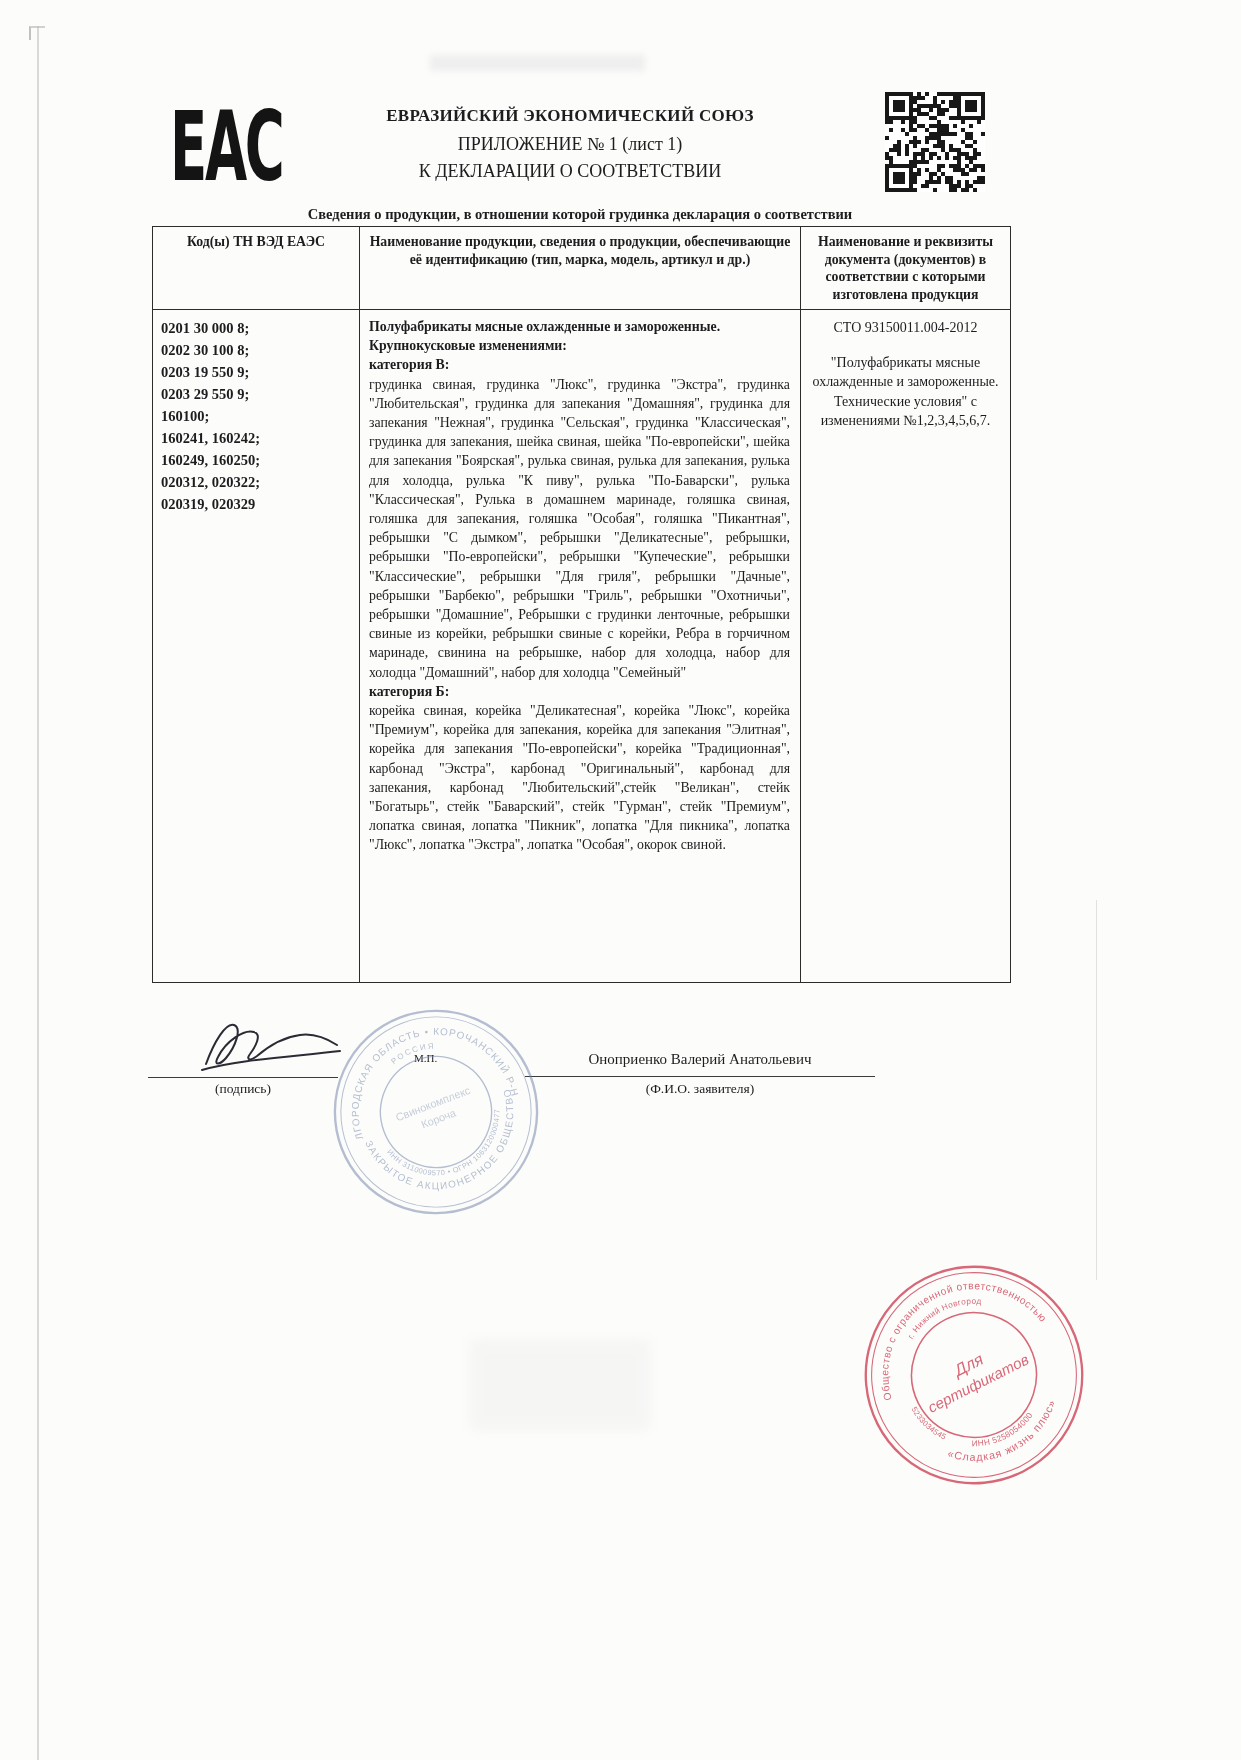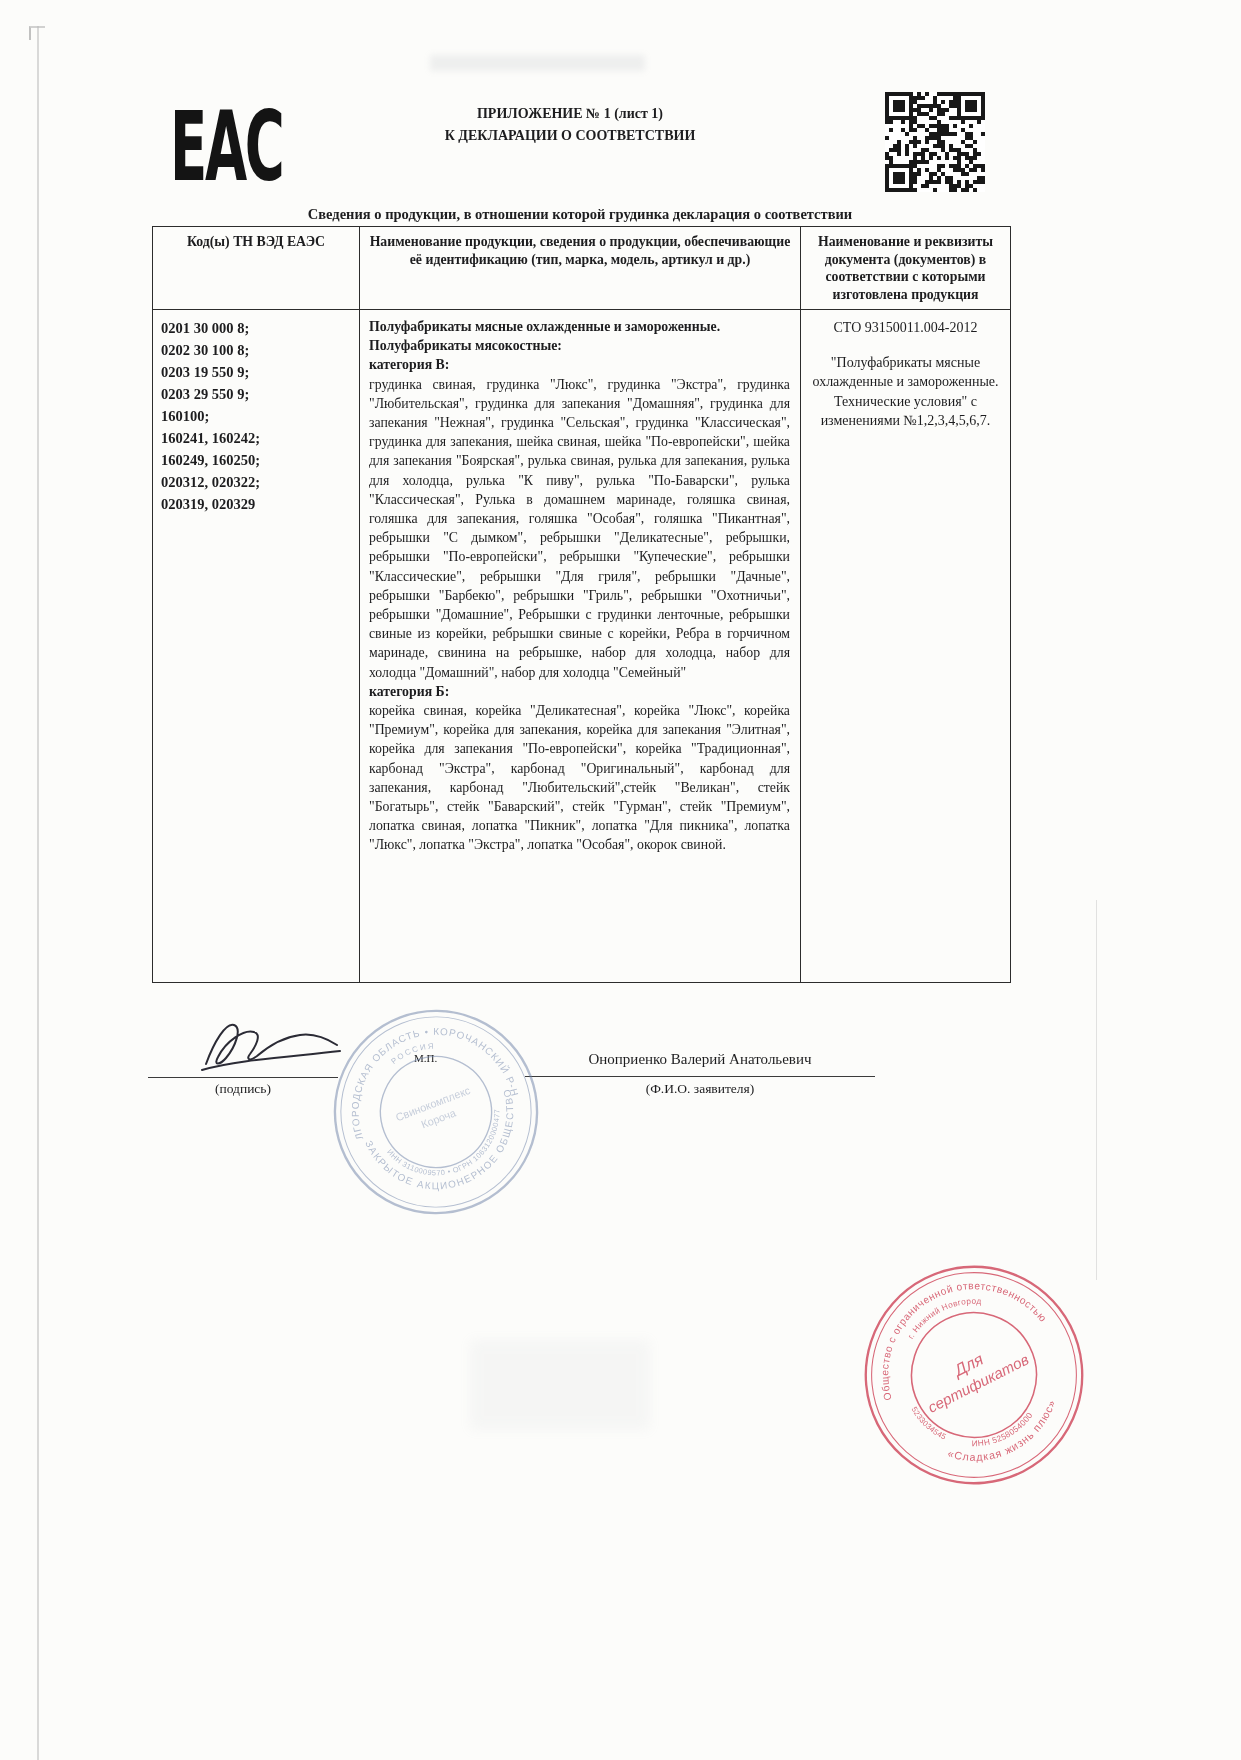--- a/index.html
+++ b/index.html
@@ -19,21 +19,21 @@
        font-size:94px;line-height:104px;letter-spacing:-4px;color:#141414;
        transform:scale(.58,1.02);transform-origin:0 0;white-space:nowrap;}
 
   
   .qr{left:885px;top:92px;width:100px;height:100px;background:#fff;}
   .qr i{position:absolute;display:block;width:4px;height:4px;background:#181818;}
 
   
   .hdr{left:255px;top:106px;width:630px;text-align:center;}
   .hdr .h1{font-size:17px;font-weight:bold;margin-bottom:8px;letter-spacing:.3px;}
-  .hdr .h2{font-size:14px;font-weight:bold;margin-bottom:6px;}
+  .hdr .h2{font-size:18px;font-weight:normal;margin-bottom:6px;}
   .subtitle{left:150px;top:206px;width:860px;text-align:center;font-weight:bold;font-size:14.5px;}
 
   
   .doc-table{position:absolute;left:152px;top:226px;width:858px;border-collapse:collapse;table-layout:fixed;}
   .doc-table th,.doc-table td{border:1.4px solid #2c2c2c;vertical-align:top;}
   .doc-table thead tr{height:78px;}
   .doc-table tbody tr{height:673px;}
   .doc-table th{font-size:13.8px;line-height:17.5px;font-weight:bold;text-align:center;padding:6px 8px;}
   .cell-codes{padding:7px 8px;font-weight:bold;font-size:14.5px;line-height:22px;}
   .cell-product{padding:7px 10px 6px 9px;font-size:13.8px;line-height:19.2px;}
@@ -377,20 +377,21 @@
       <i style="left:28px;top:96px"></i>
       <i style="left:48px;top:96px"></i>
       <i style="left:64px;top:96px"></i>
       <i style="left:68px;top:96px"></i>
       <i style="left:76px;top:96px"></i>
       <i style="left:80px;top:96px"></i>
       <i style="left:88px;top:96px"></i>
     </div>
 
   <div class="abs hdr">
+    <div class="h1">ЕВРАЗИЙСКИЙ ЭКОНОМИЧЕСКИЙ СОЮЗ</div>
     <div class="h2">ПРИЛОЖЕНИЕ № 1 (лист 1)</div>
     <div class="h2">К ДЕКЛАРАЦИИ О СООТВЕТСТВИИ</div>
   </div>
   <div class="abs subtitle">Сведения о продукции, в отношении которой грудинка декларация о соответствии</div>
 
   <table class="doc-table">
     <colgroup>
         <col style="width:207px">
         <col style="width:441px">
         <col style="width:210px">
@@ -410,21 +411,21 @@
           <div>0203 19 550 9;</div>
           <div>0203 29 550 9;</div>
           <div>160100;</div>
           <div>160241, 160242;</div>
           <div>160249, 160250;</div>
           <div>020312, 020322;</div>
           <div>020319, 020329</div>
         </td>
         <td class="cell-product">
           <div class="b">Полуфабрикаты мясные охлажденные и замороженные.</div>
-          <div class="b">Полуфабрикаты мясокостные:</div>
+          <div class="b">Крупнокусковые изменениями:</div>
           <div class="b">категория В:</div>
           <div class="just">грудинка свиная, грудинка "Люкс", грудинка "Экстра", грудинка "Любительская", грудинка для запекания "Домашняя", грудинка для запекания "Нежная", грудинка "Сельская", грудинка "Классическая", грудинка для запекания, шейка свиная, шейка "По-европейски", шейка для запекания "Боярская", рулька свиная, рулька для запекания, рулька для холодца, рулька "К пиву", рулька "По-Баварски", рулька "Классическая", Рулька в домашнем маринаде, голяшка свиная, голяшка для запекания, голяшка "Особая", голяшка "Пикантная", ребрышки "С дымком", ребрышки "Деликатесные", ребрышки, ребрышки "По-европейски", ребрышки "Купеческие", ребрышки "Классические", ребрышки "Для гриля", ребрышки "Дачные", ребрышки "Барбекю", ребрышки "Гриль", ребрышки "Охотничьи", ребрышки "Домашние", Ребрышки с грудинки ленточные, ребрышки свиные из корейки, ребрышки свиные с корейки, Ребра в горчичном маринаде, свинина на ребрышке, набор для холодца, набор для холодца "Домашний", набор для холодца "Семейный"</div>
           <div class="b">категория Б:</div>
           <div class="just">корейка свиная, корейка "Деликатесная", корейка "Люкс", корейка "Премиум", корейка для запекания, корейка для запекания "Элитная", корейка для запекания "По-европейски", корейка "Традиционная", карбонад "Экстра", карбонад "Оригинальный", карбонад для запекания, карбонад "Любительский",стейк "Великан", стейк "Богатырь", стейк "Баварский", стейк "Гурман", стейк "Премиум", лопатка свиная, лопатка "Пикник", лопатка "Для пикника", лопатка "Люкс", лопатка "Экстра", лопатка "Особая", окорок свиной.</div>
         </td>
         <td class="cell-doc">
           <div class="doc-num">СТО 93150011.004-2012</div>
           <div>"Полуфабрикаты мясные охлажденные и замороженные. Технические условия" с изменениями №1,2,3,4,5,6,7.</div>
         </td>
       </tr>

